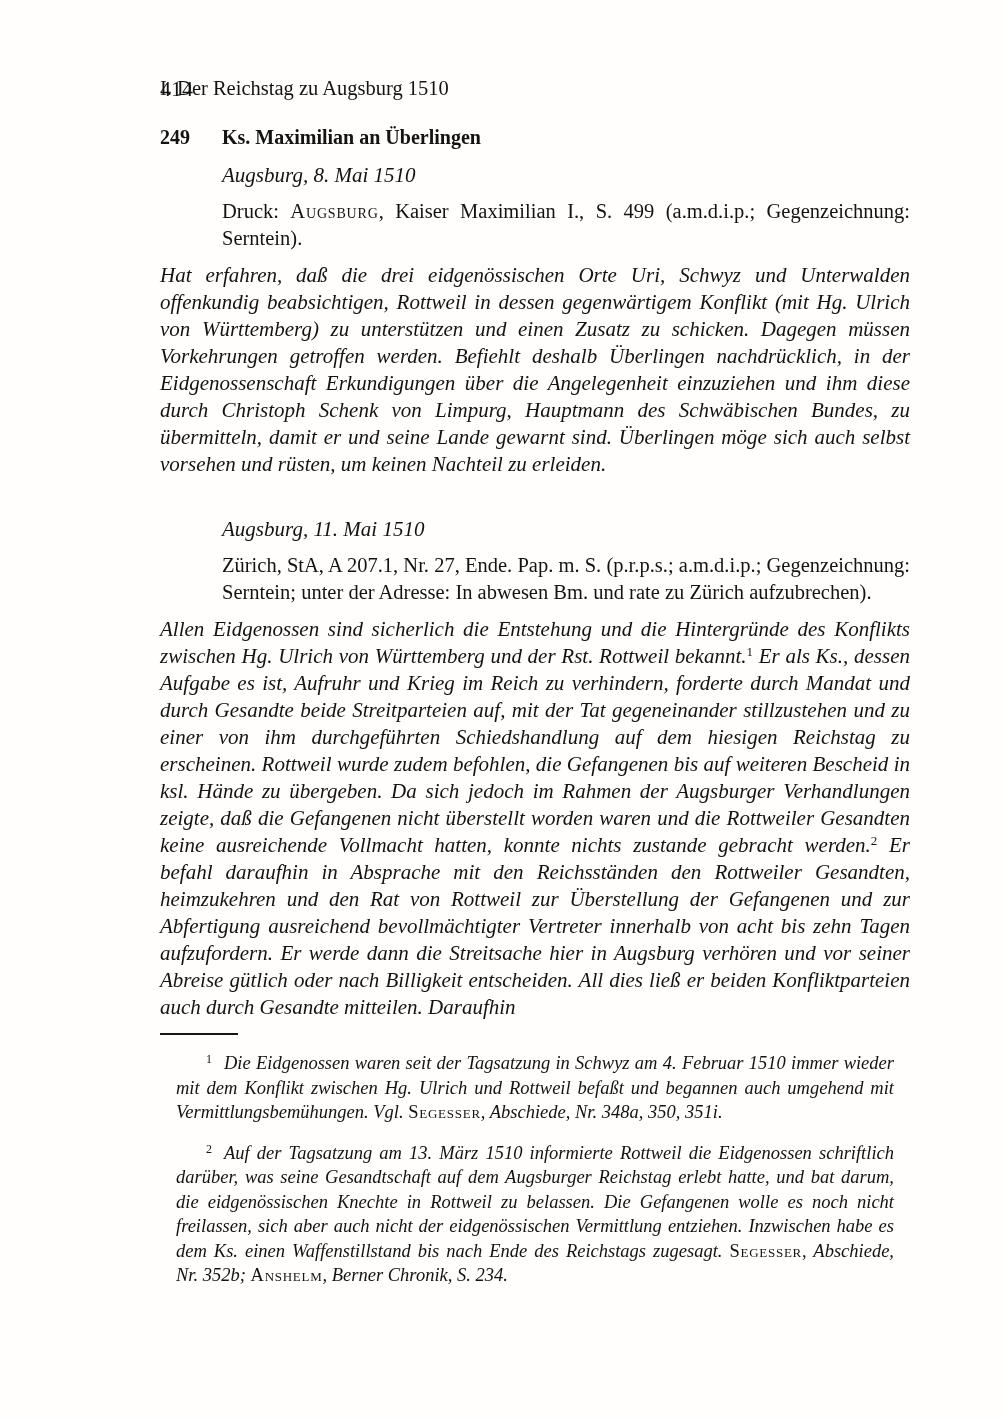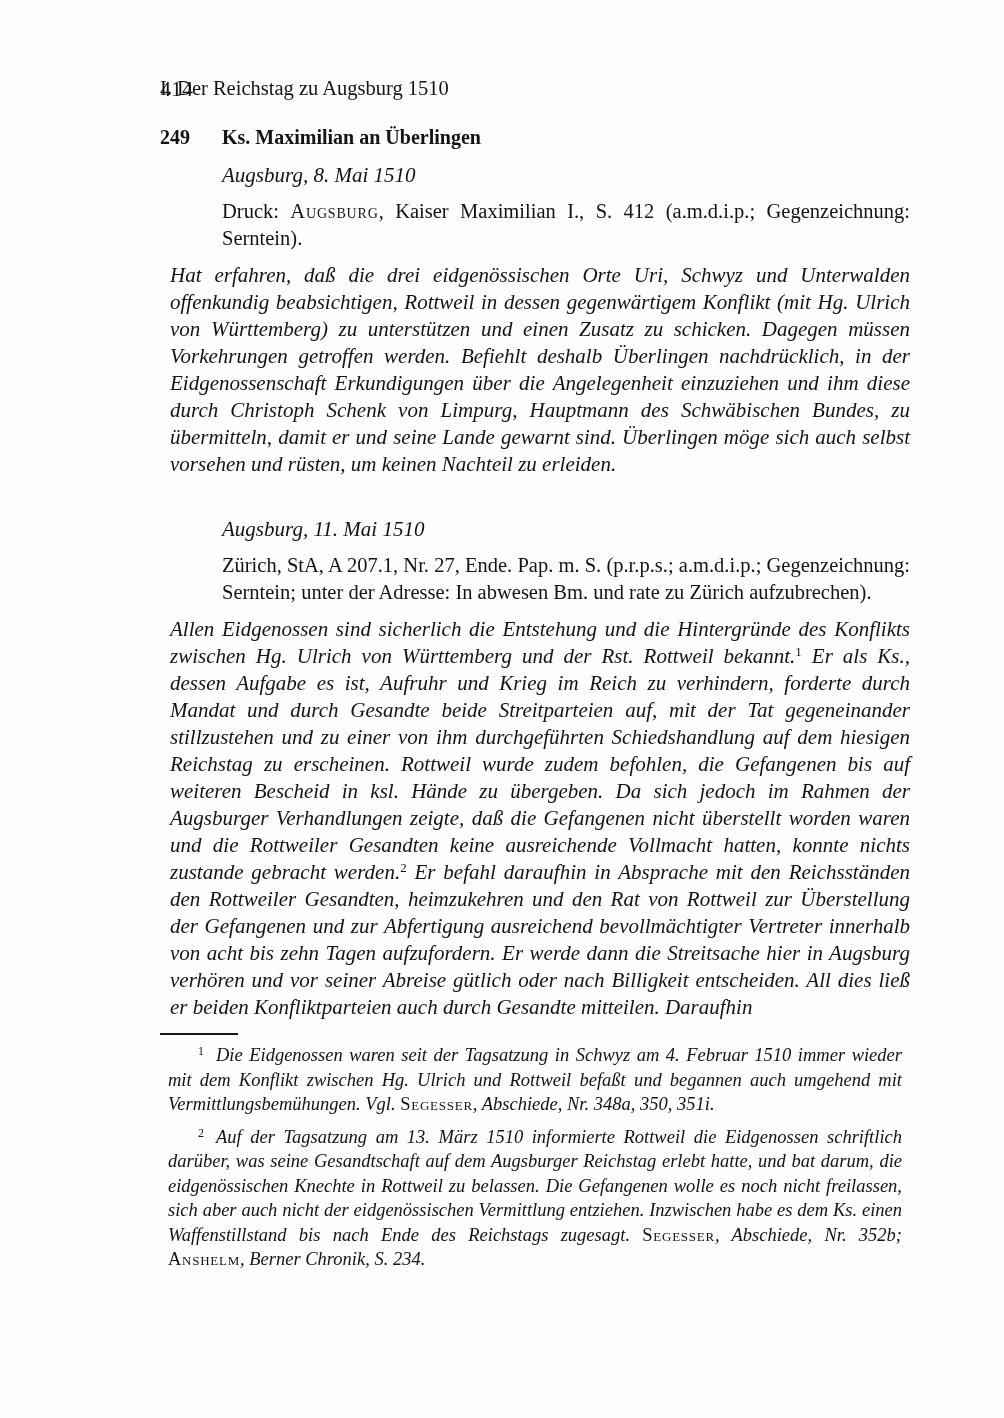--- a/index.html
+++ b/index.html
@@ -33,38 +33,38 @@
     margin: 0 0 0 62px;
     font-size: 20.5px;
     line-height: 26.5px;
     text-align: justify;
   }
   .it { }
   .rm { font-style: normal; }
   .sc { font-style: normal; font-variant: small-caps; letter-spacing: 0.04em; }
   
   .regest {
-    margin: 11px 0 0 10px;
+    margin: 11px 0 0 0;
     font-style: italic;
     font-size: 21px;
     line-height: 27px;
     text-align: justify;
   }
   .entry-250 { margin-top: 38px; }
   .fnref {
     font-style: normal;
     font-size: 13px;
     line-height: 0;
     vertical-align: 7px;
   }
   
   .footnotes { margin-top: 12px; }
   .fn-rule { width: 78px; border-top: 2px solid #161616; margin: 0 0 6px 0; }
   .fn {
-    margin: 8px;
+    margin: 16px;
     font-style: italic;
     font-size: 18.5px;
     line-height: 24.5px;
     text-align: justify;
     text-indent: 30px;
   }
   .fn .marker {
     font-style: normal;
     font-size: 12px;
     line-height: 0;
@@ -81,21 +81,21 @@
     <span class="page-num">414</span>
     <span class="running-head">I. Der Reichstag zu Augsburg 1510</span>
   </header>
 
   <section class="entry entry-249">
     <div class="entry-head">
       <span class="entry-num">249</span>
       <span class="entry-title">Ks. Maximilian an Überlingen</span>
     </div>
     <p class="dateline">Augsburg, 8. Mai 1510</p>
-    <p class="source"><span class="it">Druck: </span><span class="sc">Augsburg</span><span class="it">, Kaiser Maximilian I., S. 412 (</span><span class="rm">a.m.d.i.p.;</span><span class="it"> Gegenzeichnung: Serntein).</span></p>
+    <p class="source"><span class="it">Druck: </span><span class="sc">Augsburg</span><span class="it">, Kaiser Maximilian I., S. 499 (</span><span class="rm">a.m.d.i.p.;</span><span class="it"> Gegenzeichnung: Serntein).</span></p>
     <p class="regest">Hat erfahren, daß die drei eidgenössischen Orte Uri, Schwyz und Unterwalden offenkundig beabsichtigen, Rottweil in dessen gegenwärtigem Konflikt (mit Hg. Ulrich von Württemberg) zu unterstützen und einen Zusatz zu schicken. Dagegen müssen Vorkehrungen getroffen werden. Befiehlt deshalb Überlingen nachdrücklich, in der Eidgenossenschaft Erkundigungen über die Angelegenheit einzuziehen und ihm diese durch Christoph Schenk von Limpurg, Hauptmann des Schwäbischen Bundes, zu übermitteln, damit er und seine Lande gewarnt sind. Überlingen möge sich auch selbst vorsehen und rüsten, um keinen Nachteil zu erleiden.</p>
   </section>
 
   <section class="entry entry-250">
     <p class="dateline">Augsburg, 11. Mai 1510</p>
     <p class="source"><span class="it">Zürich, StA, A 207.1, Nr. 27, Ende. Pap. m. S. (</span><span class="rm">p.r.p.s.; a.m.d.i.p.;</span><span class="it"> Gegenzeichnung: Serntein; unter der Adresse: </span><span class="rm">In abwesen Bm. und rate zu Zürich aufzubrechen</span><span class="it">).</span></p>
     <p class="regest"><span>Allen Eidgenossen sind sicherlich die Entstehung und die Hintergründe des Konflikts zwischen Hg. Ulrich von Württemberg und der Rst. Rottweil bekannt.</span><sup class="fnref">1</sup><span> Er als Ks., dessen Aufgabe es ist, Aufruhr und Krieg im Reich zu verhindern, forderte durch Mandat und durch Gesandte beide Streitparteien auf, mit der Tat gegeneinander stillzustehen und zu einer von ihm durchgeführten Schiedshandlung auf dem hiesigen Reichstag zu erscheinen. Rottweil wurde zudem befohlen, die Gefangenen bis auf weiteren Bescheid in ksl. Hände zu übergeben. Da sich jedoch im Rahmen der Augsburger Verhandlungen zeigte, daß die Gefangenen nicht überstellt worden waren und die Rottweiler Gesandten keine ausreichende Vollmacht hatten, konnte nichts zustande gebracht werden.</span><sup class="fnref">2</sup><span> Er befahl daraufhin in Absprache mit den Reichsständen den Rottweiler Gesandten, heimzukehren und den Rat von Rottweil zur Überstellung der Gefangenen und zur Abfertigung ausreichend bevollmächtigter Vertreter innerhalb von acht bis zehn Tagen aufzufordern. Er werde dann die Streitsache hier in Augsburg verhören und vor seiner Abreise gütlich oder nach Billigkeit entscheiden. All dies ließ er beiden Konfliktparteien auch durch Gesandte mitteilen. Daraufhin</span></p>
   </section>
 
   <footer class="footnotes">

